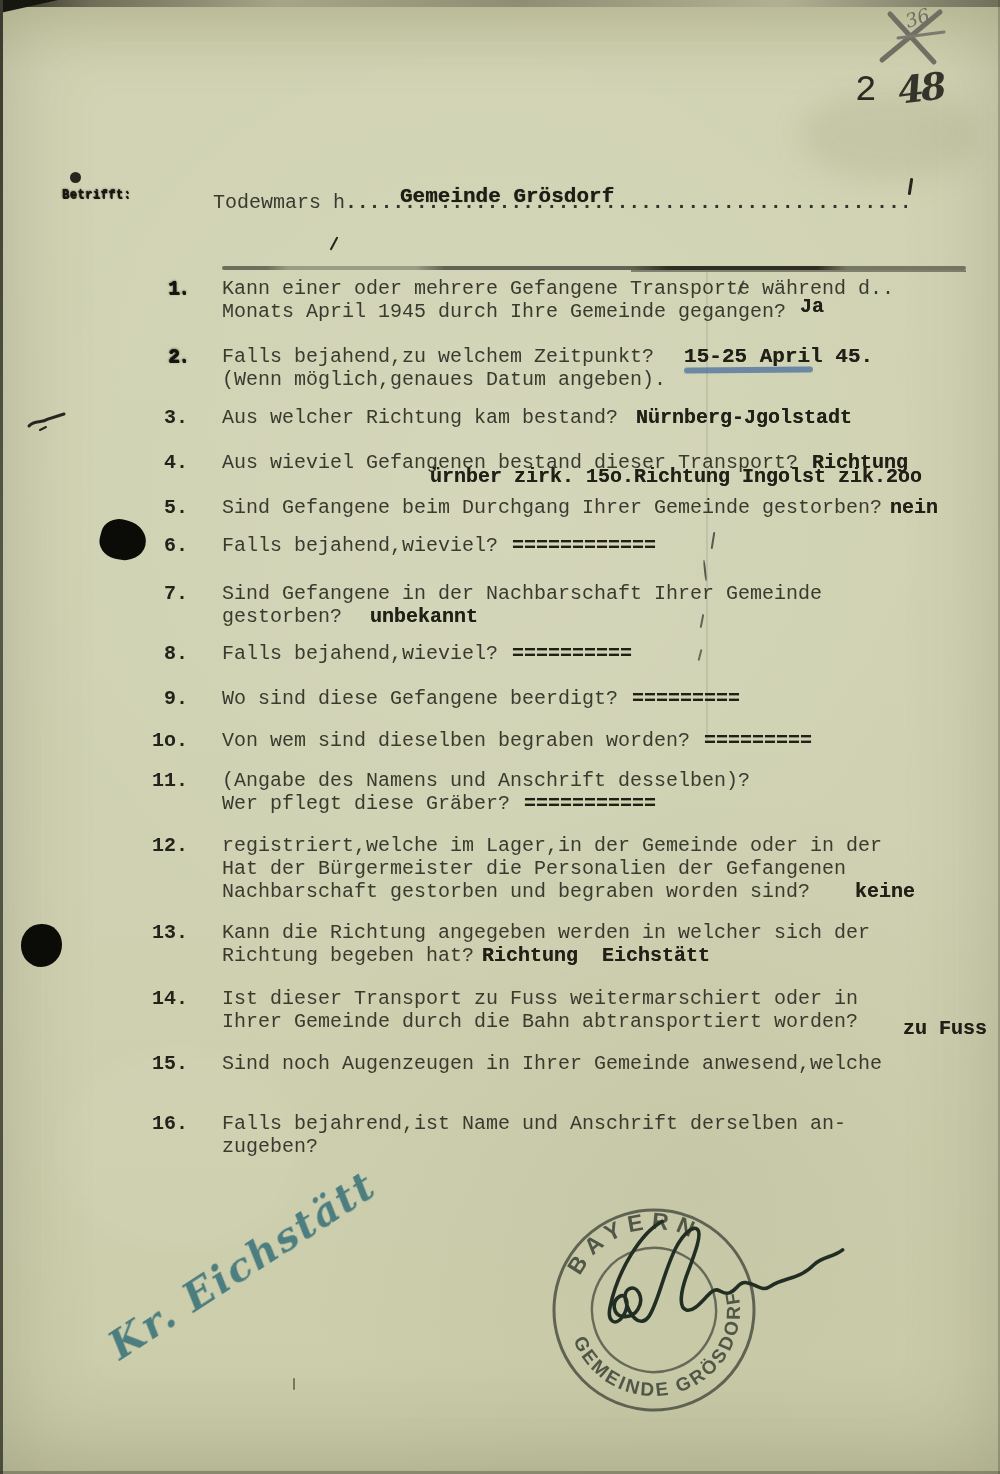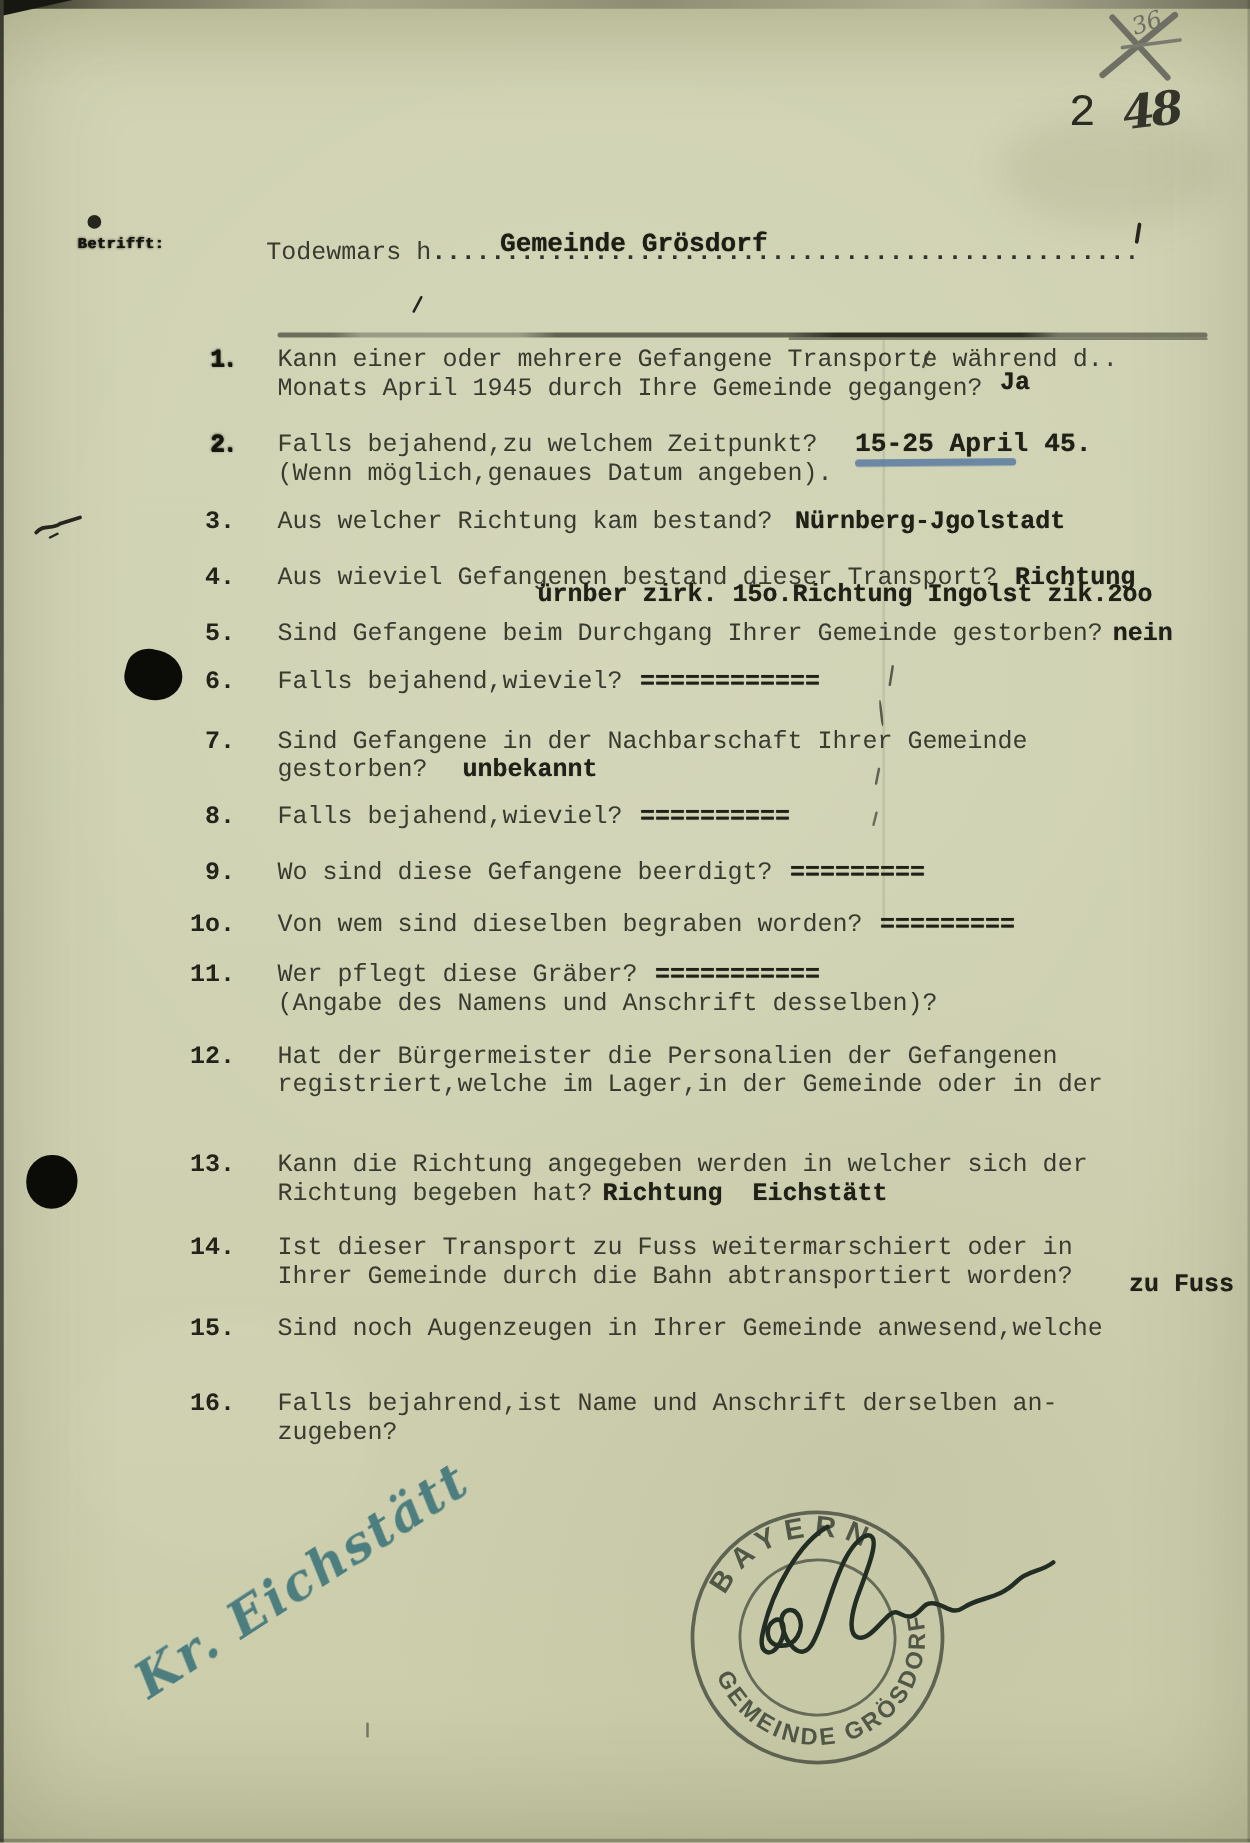--- a/index.html
+++ b/index.html
@@ -184,30 +184,31 @@
   <div class="qblock" style="top:729px">
     <span class="num">1o.</span>
     <div class="qtext">
       <div class="line"><span class="q">Von wem sind dieselben begraben worden?</span><span class="ans">=========</span></div>
     </div>
   </div>
 
   <div class="qblock" style="top:769px">
     <span class="num">11.</span>
     <div class="qtext">
+      <div class="line"><span class="q">(Angabe des Namens und Anschrift desselben)?</span></div>
       <div class="line"><span class="q">Wer pflegt diese Gräber?</span><span class="ans">===========</span></div>
-      <div class="line"><span class="q">(Angabe des Namens und Anschrift desselben)?</span></div>
     </div>
   </div>
 
   <div class="qblock" style="top:834px">
     <span class="num">12.</span>
     <div class="qtext">
+      <div class="line"><span class="q">registriert,welche im Lager,in der Gemeinde oder in der</span></div>
       <div class="line"><span class="q">Hat der Bürgermeister die Personalien der Gefangenen</span></div>
-      <div class="line"><span class="q">registriert,welche im Lager,in der Gemeinde oder in der</span></div>
+      <div class="line"><span class="q">Nachbarschaft gestorben und begraben worden sind?</span><span class="ans gap">keine</span></div>
     </div>
   </div>
 
   <div class="qblock" style="top:921px">
     <span class="num">13.</span>
     <div class="qtext">
       <div class="line"><span class="q">Kann die Richtung angegeben werden in welcher sich der</span></div>
       <div class="line"><span class="q">Richtung begeben hat?</span><span class="ans" style="margin-left:8px;">Richtung  Eichstätt</span></div>
     </div>
   </div>

